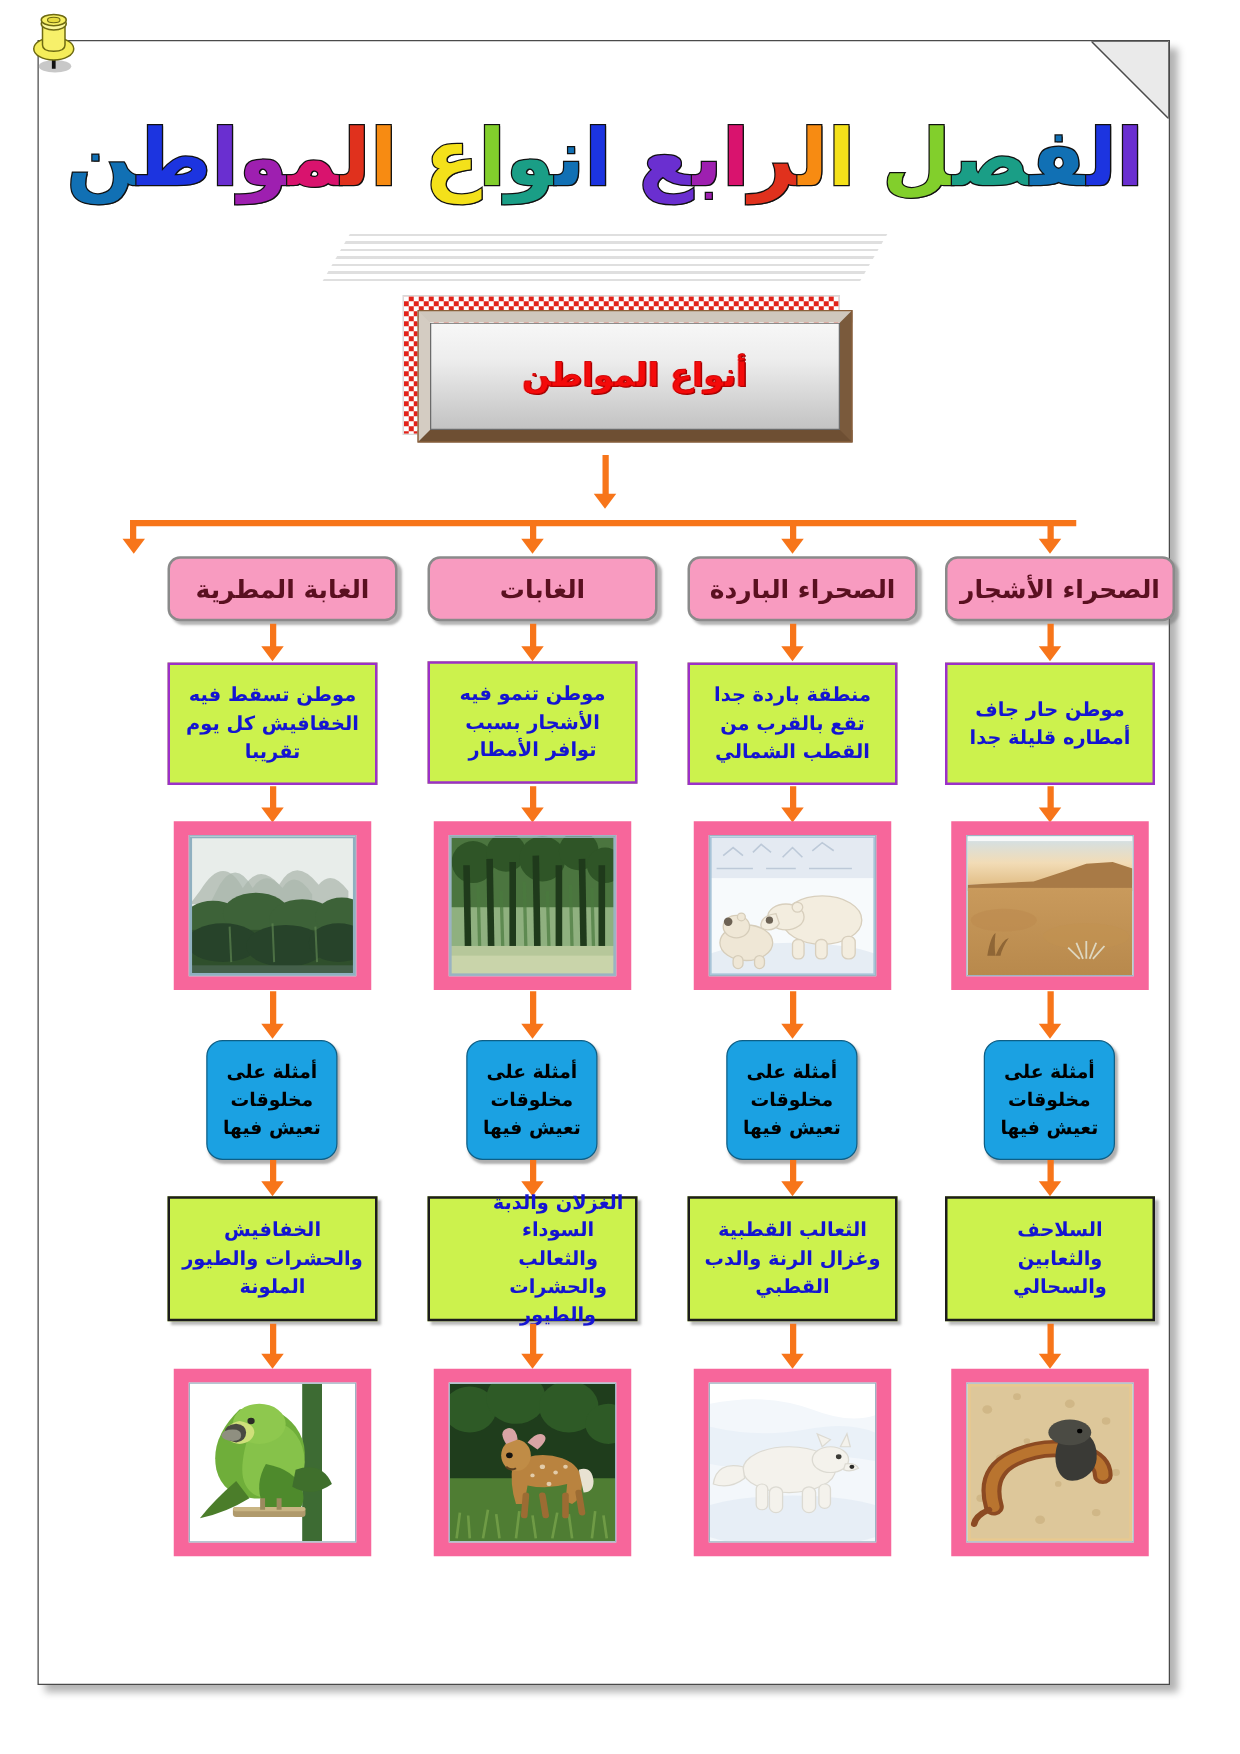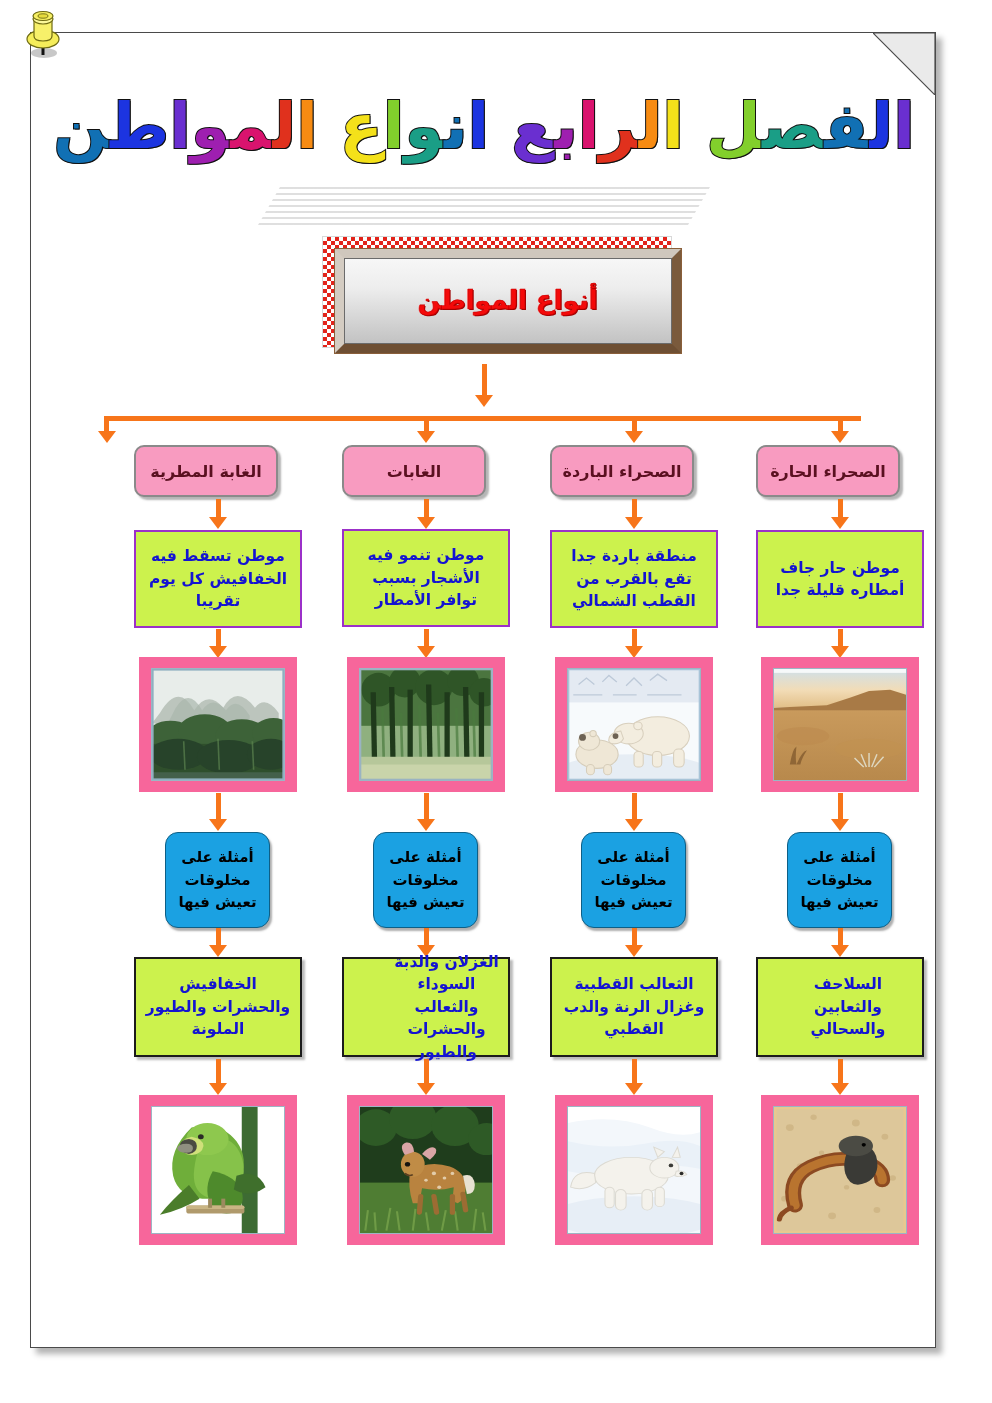--- a/index.html
+++ b/index.html
@@ -95,25 +95,25 @@
 
   
   .column{position:absolute;top:0;width:175px;}
   .col0{left:725px}  
   .col1{left:519px}
   .col2{left:311px}
   .col3{left:103px}
 
   
   .pink-box{
-    position:absolute;width:144px;height:52px;
+    position:absolute;width:184px;height:52px;
     background:#F89BC0;border:2px solid #8a8a8a;border-radius:10px;
     box-shadow:3px 3px 2px rgba(120,120,120,.55);
     display:flex;align-items:center;justify-content:center;
-    color:#5a1020;font-weight:bold;font-size:16px;direction:rtl;
+    color:#5a1020;font-weight:bold;font-size:20px;direction:rtl;
     box-sizing:border-box;
   }
 
   
   .green-box-purple{
     position:absolute;width:168px;height:98px;
     background:#CCF24D;border:2px solid #9B30C9;
     display:flex;align-items:center;justify-content:center;
     text-align:center;color:#1414D2;font-weight:bold;font-size:15.5px;
     line-height:1.45;direction:rtl;box-sizing:border-box;padding:3px 6px;
@@ -192,21 +192,21 @@
     <div class="vline" style="left:392.5px;top:383px;height:18px;"></div>
     <div class="arrow-dn" style="left:386px;top:398px;"></div>
   </div>
   <div>
     <div class="vline" style="left:73px;top:383px;height:18px;"></div>
     <div class="arrow-dn" style="left:66.5px;top:398px;"></div>
   </div>
 
   <div class="column col0">
 
-    <div class="pink-box" style="top:412px;left:0;">الصحراء الحارة</div>
+    <div class="pink-box" style="top:412px;left:0;">الصحراء الأشجار</div>
 
     <div>
       <div class="vline" style="left:81.5px;top:466px;height:20px;"></div>
       <div class="arrow-dn" style="left:75px;top:484px;"></div>
     </div>
 
     <div class="green-box-purple" style="top:497px;left:0;">موطن حار جاف أمطاره قليلة جدا</div>
 
     <div>
       <div class="vline" style="left:81.5px;top:596px;height:20px;"></div>

